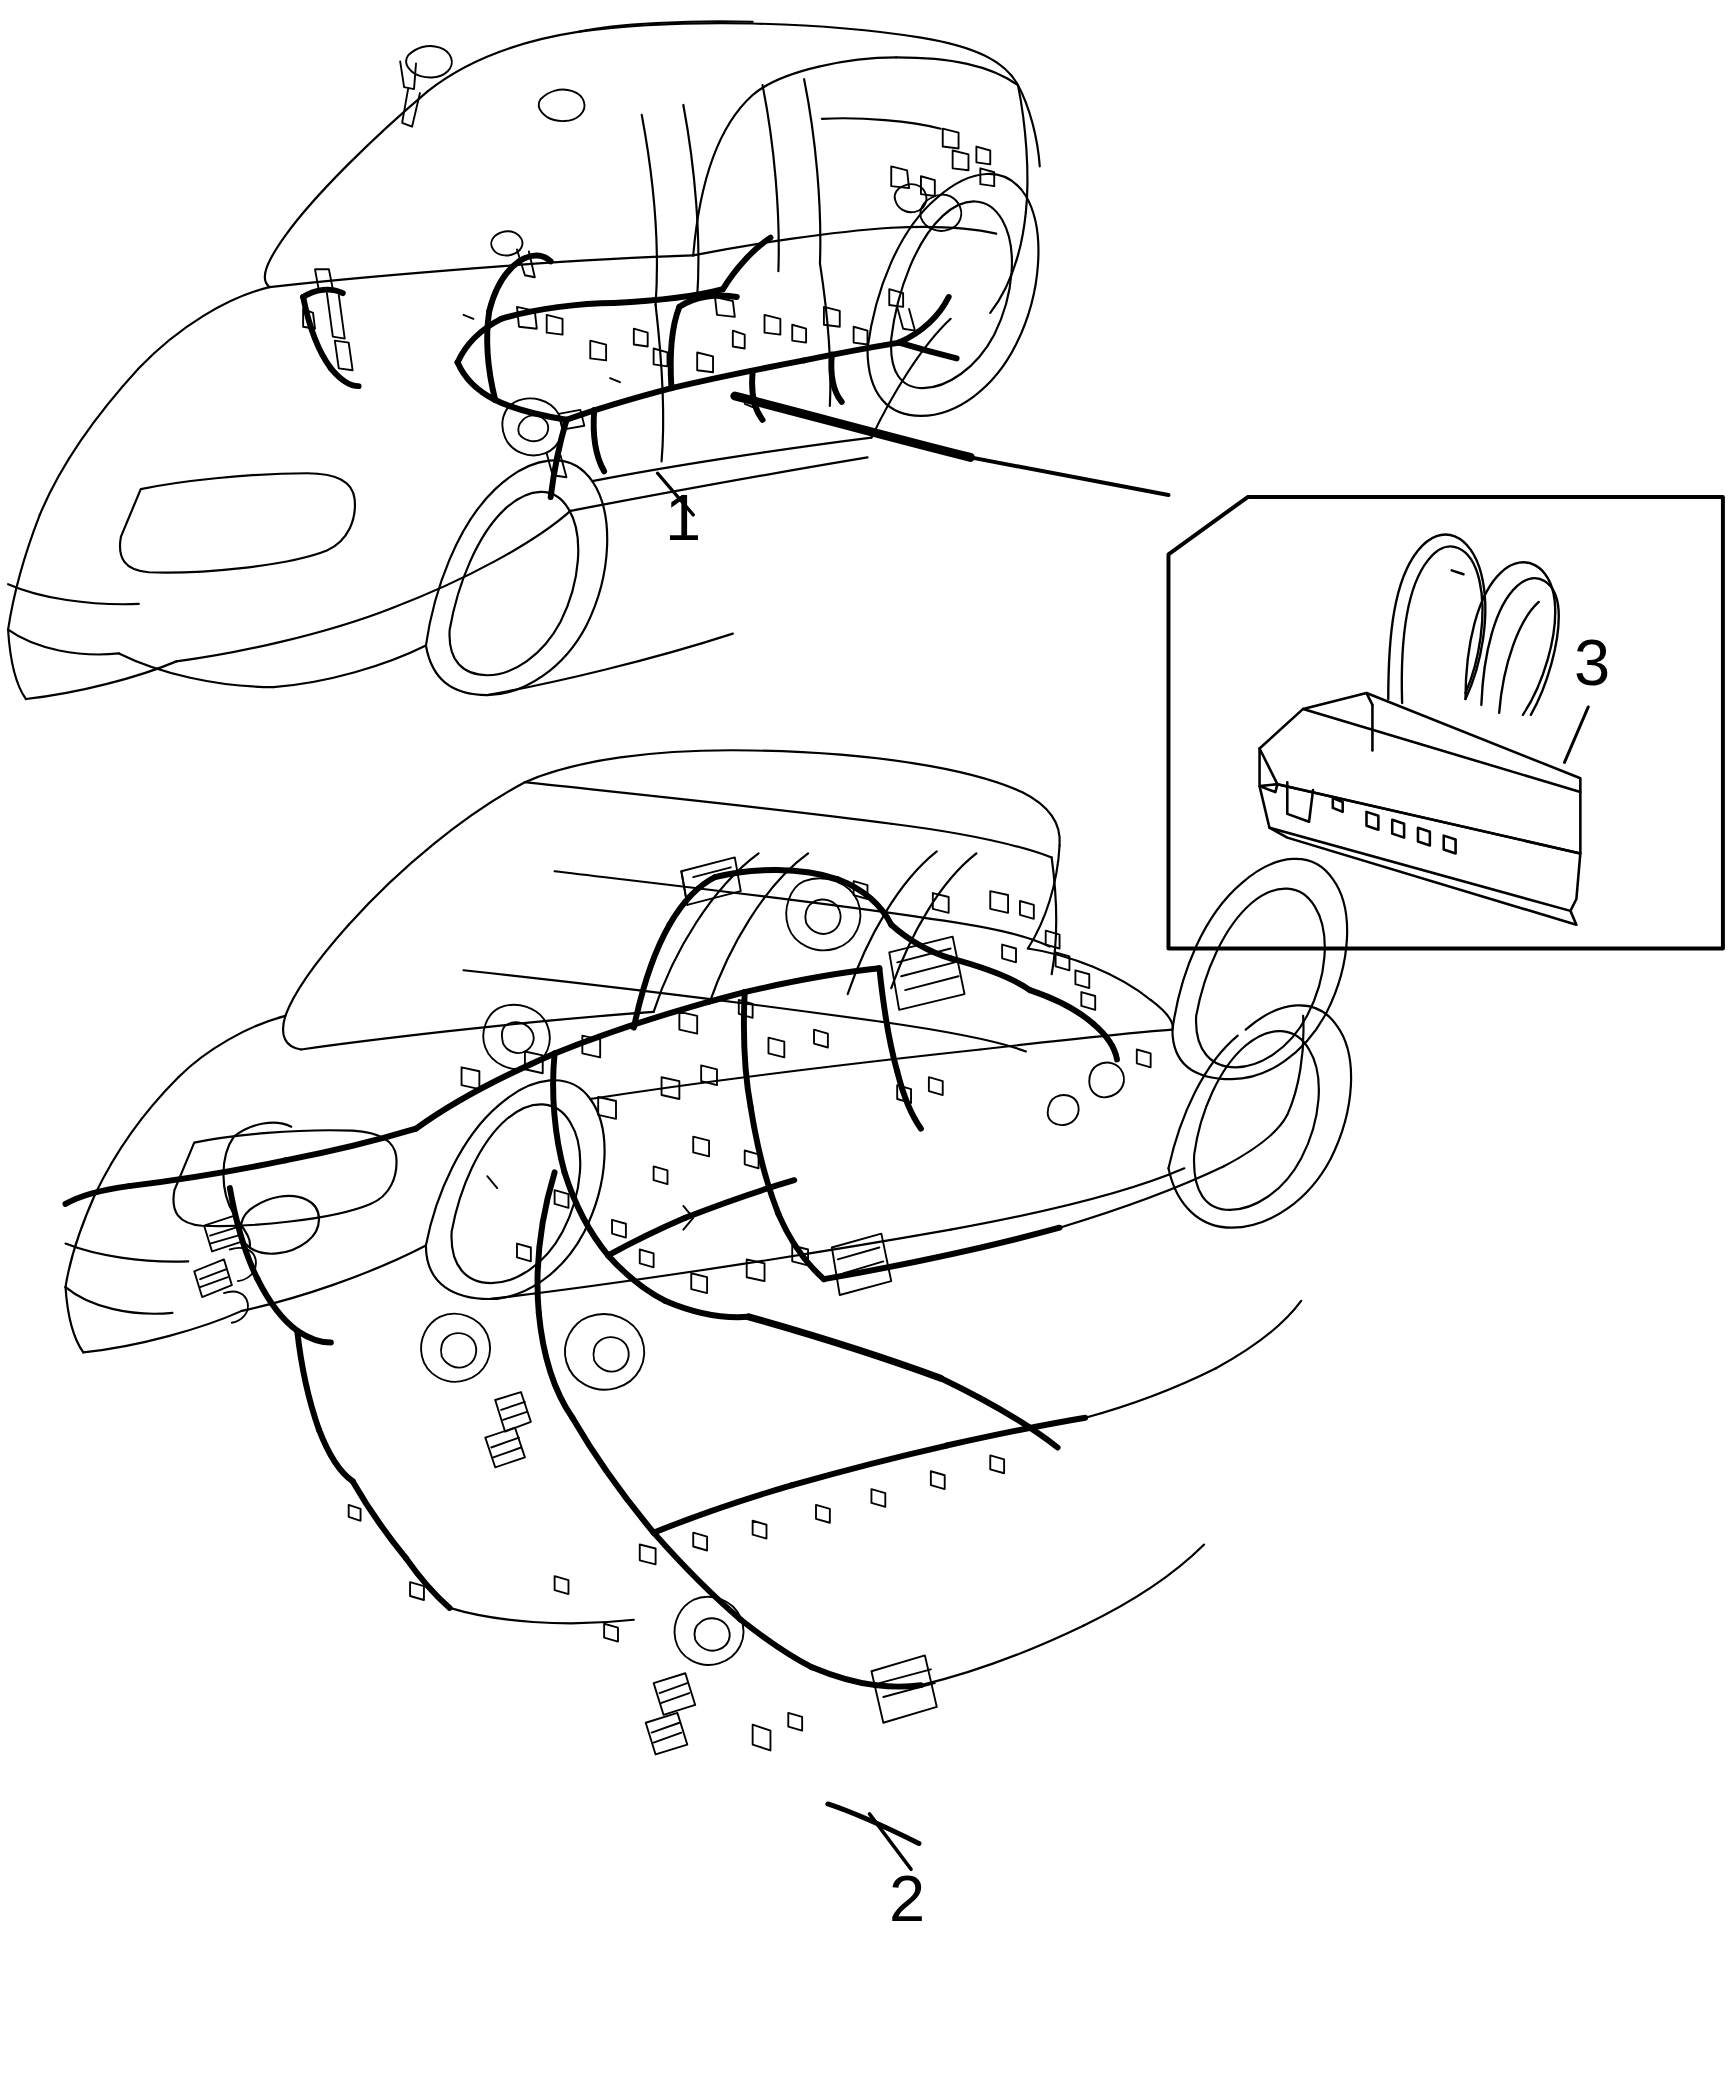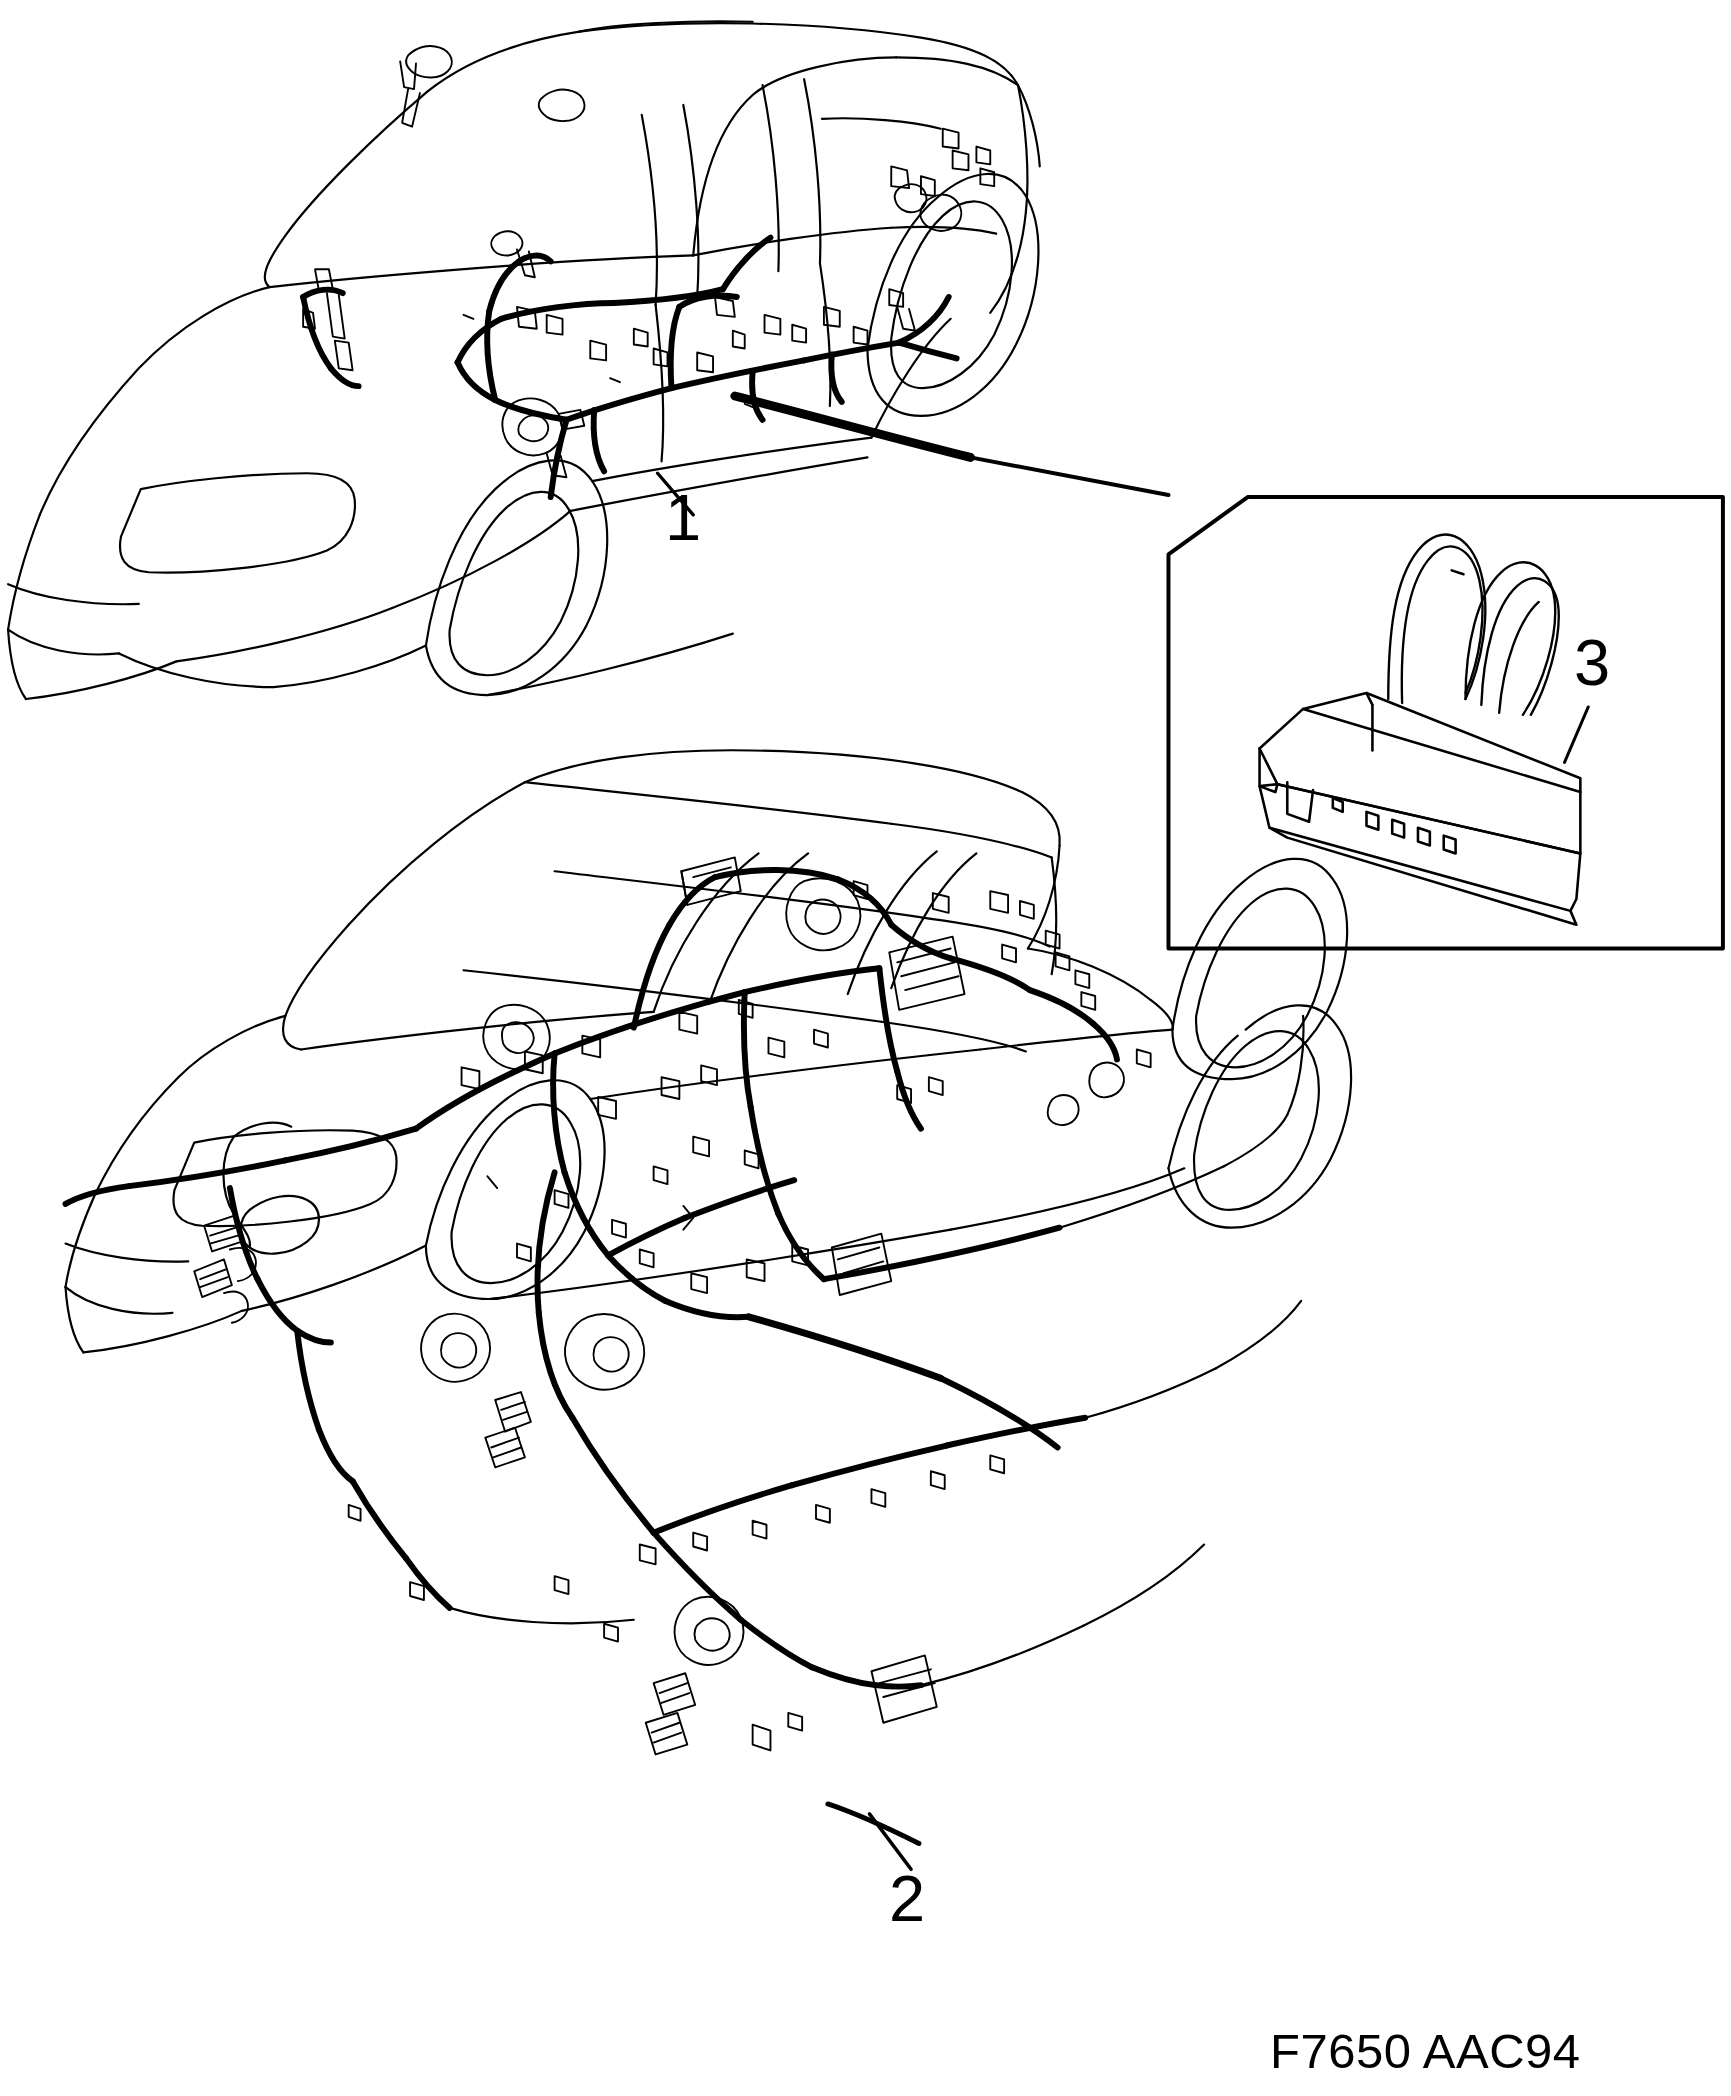--- a/index.html
+++ b/index.html
@@ -509,16 +509,15 @@
                C1218 1222 1204 1204 1206 1166 Z"></path>
     </g>
   </svg>
 
   <div class="callout-num" id="callout-1">1</div>
 
   <div class="callout-num" id="callout-3">3</div>
 
   <div class="callout-num" id="callout-2">2</div>
 
-  <div id="figure-caption">F7650 AAC94</div>
 
 </div>
 
 
 </body></html>

